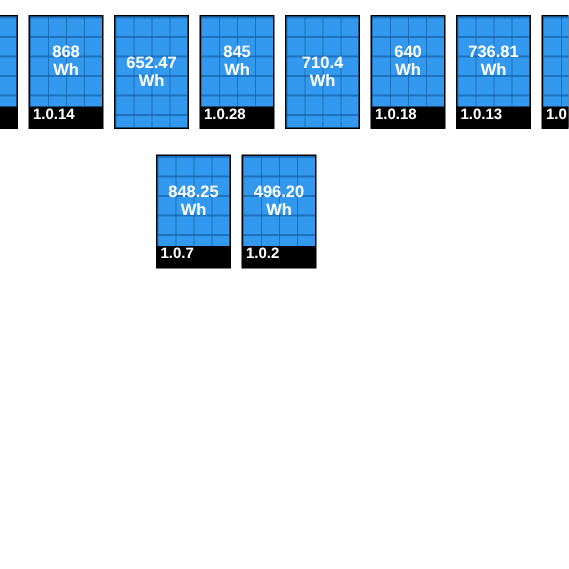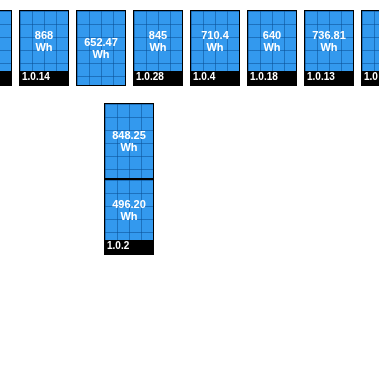--- a/index.html
+++ b/index.html
@@ -32,21 +32,20 @@
     flex-direction: row;
   }
 
   #panel-row-1 {
     left: -38px;
     top: 10px;
   }
   #panel-row-2 {
     left: 104px;
     top: 103px;
-    flex-direction: column;
   }
 
   
   .panel-card {
     width: 50px;
     height: 76px;
     margin-right: 7px;
     background: #000000;
     padding: 1px;
     box-sizing: border-box;
@@ -146,23 +145,20 @@
       <div class="panel-footer">
         <span class="panel-id">1.0.28</span>
       </div>
     </div>
 
     <div class="panel-card">
       <div class="panel-face">
         <div class="panel-value">710.4</div>
         <div class="panel-unit">Wh</div>
       </div>
-      <div class="panel-footer">
-        <span class="panel-id">1.0.4</span>
-      </div>
     </div>
 
     <div class="panel-card">
       <div class="panel-face">
         <div class="panel-value">640</div>
         <div class="panel-unit">Wh</div>
       </div>
       <div class="panel-footer">
         <span class="panel-id">1.0.18</span>
       </div>
@@ -190,20 +186,23 @@
 
   </div>
 
   <div class="panel-row" id="panel-row-2">
 
     <div class="panel-card">
       <div class="panel-face">
         <div class="panel-value">848.25</div>
         <div class="panel-unit">Wh</div>
       </div>
+      <div class="panel-footer">
+        <span class="panel-id">1.0.7</span>
+      </div>
     </div>
 
     <div class="panel-card">
       <div class="panel-face">
         <div class="panel-value">496.20</div>
         <div class="panel-unit">Wh</div>
       </div>
       <div class="panel-footer">
         <span class="panel-id">1.0.2</span>
       </div>

